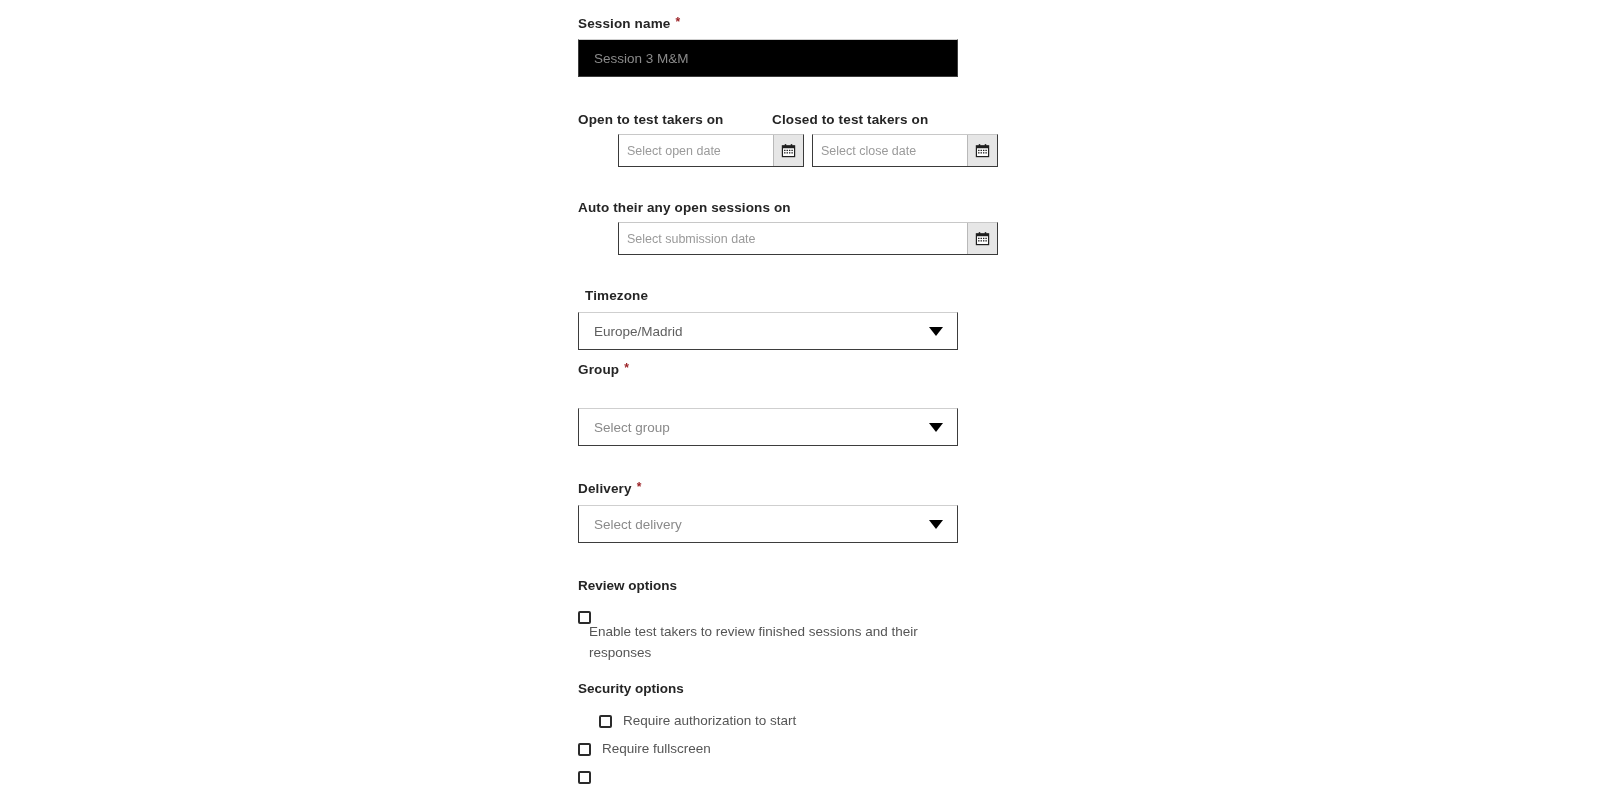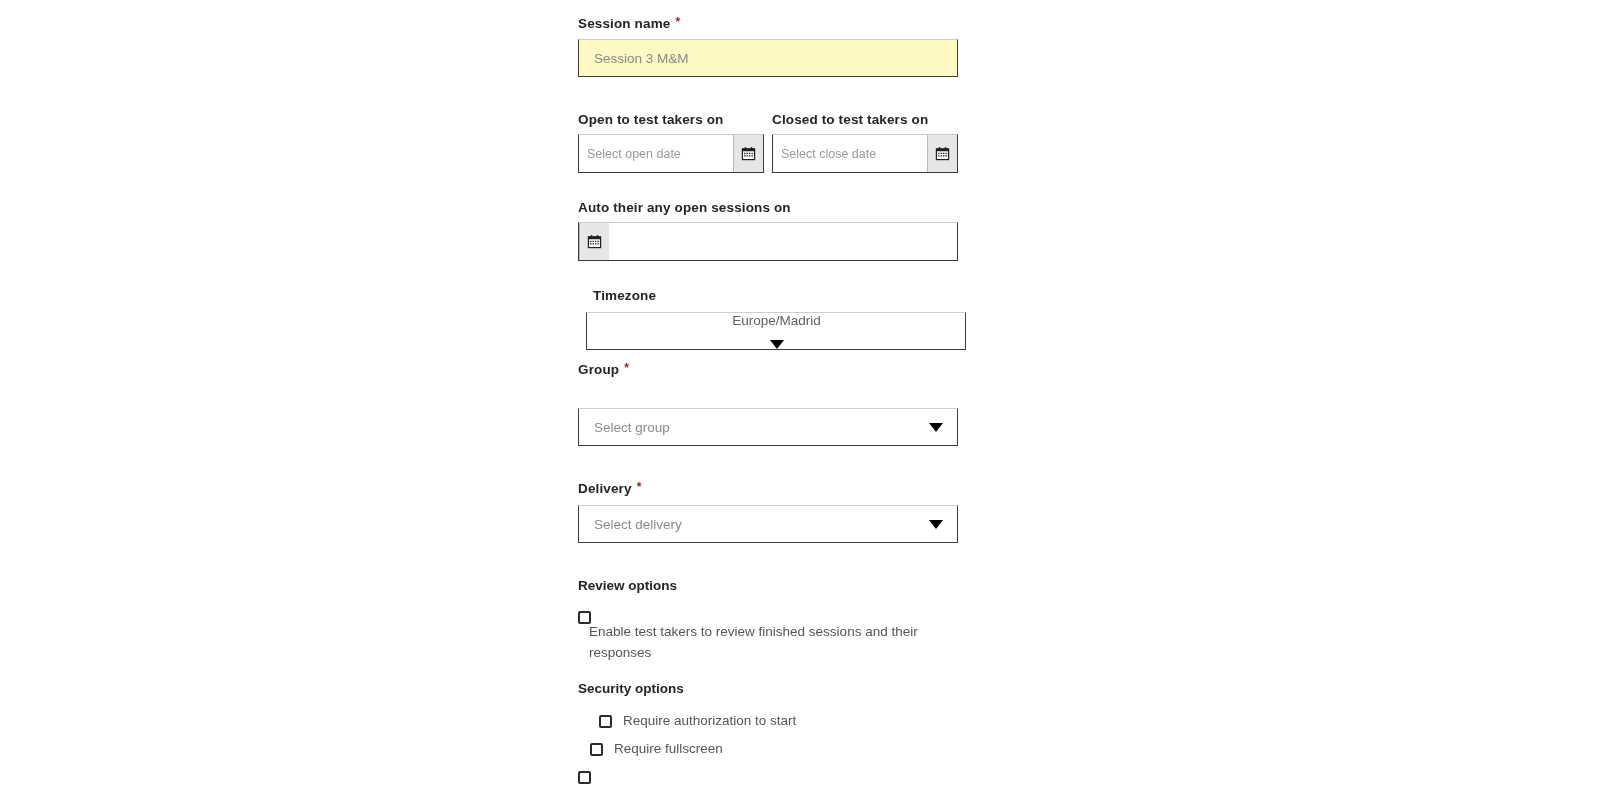--- a/index.html
+++ b/index.html
@@ -56,38 +56,39 @@
     color: #252525;
     line-height: 1;
   }
 
   
   .text-input {
     width: 380px;
     height: 38px;
     border: 1px solid #3d3d3d;
     border-top: 1px solid #cfcfcf;
-    background: #fef9c3;
+    background: #000000;
     display: flex;
     align-items: center;
     padding: 0 0 0 15px;
     font-size: 13.5px;
     color: #8a8a8a;
     overflow: hidden;
   }
   .text-input .ph { white-space: nowrap; }
 
   
   .date-group {
     display: flex;
     align-items: stretch;
-    height: 39px;
+    height: 33px;
     border: 1px solid #3a3a3a;
     border-top: 1px solid #c8c8c8;
     background: #ffffff;
+    margin-left: 40px;
   }
   .date-group .date-text {
     flex: 1 1 auto;
     display: flex;
     align-items: center;
     padding-left: 8px;
     font-size: 12.5px;
     color: #9a9a9a;
     overflow: hidden;
     white-space: nowrap;
@@ -217,44 +218,45 @@
             <rect x="11.1" y="9.8" width="1.5" height="1.4" fill="#1f1f1f"></rect>
           </svg>
         </span>
       </div>
     </div>
 
     <div style="position:absolute; left:0; top:198px;">
       <span class="field-label">Auto their any open sessions on</span>
     </div>
     <div class="date-group" style="position:absolute; left:0; top:222px; width:380px;">
+      <div class="date-text">Select submission date</div>
       <div class="cal-btn">
         <span>
           <svg width="15" height="15" viewBox="0 0 16 16" aria-hidden="true">
             <rect x="1.5" y="3" width="13" height="11.5" fill="#ffffff" stroke="#1f1f1f" stroke-width="1.3"></rect>
             <rect x="1.5" y="3" width="13" height="2.6" fill="#1f1f1f"></rect>
             <rect x="4" y="1.2" width="1.6" height="2.6" fill="#1f1f1f"></rect>
             <rect x="10.4" y="1.2" width="1.6" height="2.6" fill="#1f1f1f"></rect>
             <rect x="3.3" y="7.2" width="1.5" height="1.4" fill="#1f1f1f"></rect>
             <rect x="5.9" y="7.2" width="1.5" height="1.4" fill="#1f1f1f"></rect>
             <rect x="8.5" y="7.2" width="1.5" height="1.4" fill="#1f1f1f"></rect>
             <rect x="11.1" y="7.2" width="1.5" height="1.4" fill="#1f1f1f"></rect>
             <rect x="3.3" y="9.8" width="1.5" height="1.4" fill="#1f1f1f"></rect>
             <rect x="5.9" y="9.8" width="1.5" height="1.4" fill="#1f1f1f"></rect>
             <rect x="8.5" y="9.8" width="1.5" height="1.4" fill="#1f1f1f"></rect>
             <rect x="11.1" y="9.8" width="1.5" height="1.4" fill="#1f1f1f"></rect>
           </svg>
         </span>
       </div>
     </div>
 
-    <div style="position:absolute; left:15px; top:286px;">
+    <div style="position:absolute; left:7px; top:286px;">
       <span class="field-label">Timezone</span>
     </div>
-    <div class="select-box has-value" style="position:absolute; left:8px; top:312px;flex-direction:column;">
+    <div class="select-box has-value" style="position:absolute; left:0; top:312px;">
       <span class="sel-value">Europe/Madrid</span>
       <span class="caret"></span>
     </div>
 
     <div style="position:absolute; left:0; top:360px;">
       <span class="field-label">Group</span><span class="req-star">*</span>
     </div>
     <div class="select-box" style="position:absolute; left:0; top:408px;">
       <span class="sel-value">Select group</span>
       <span class="caret"></span>
@@ -276,21 +278,21 @@
       <span class="check-label wrap">Enable test takers to review finished sessions and their responses</span>
     </div>
 
     <div style="position:absolute; left:0; top:679px;">
       <span class="section-heading">Security options</span>
     </div>
     <div class="check-row" style="position:absolute; left:8px; top:713px;margin-left:13px;">
       <span class="cbox"></span>
       <span class="check-label">Require authorization to start</span>
     </div>
-    <div class="check-row" style="position:absolute; left:12px; top:741px;">
+    <div class="check-row" style="position:absolute; left:0; top:741px;">
       <span class="cbox"></span>
       <span class="check-label">Require fullscreen</span>
     </div>
     <div class="check-row" style="position:absolute; left:0; top:769px;">
       <span class="cbox"></span>
       <span class="check-label"></span>
     </div>
 
   </div>
 </div>

